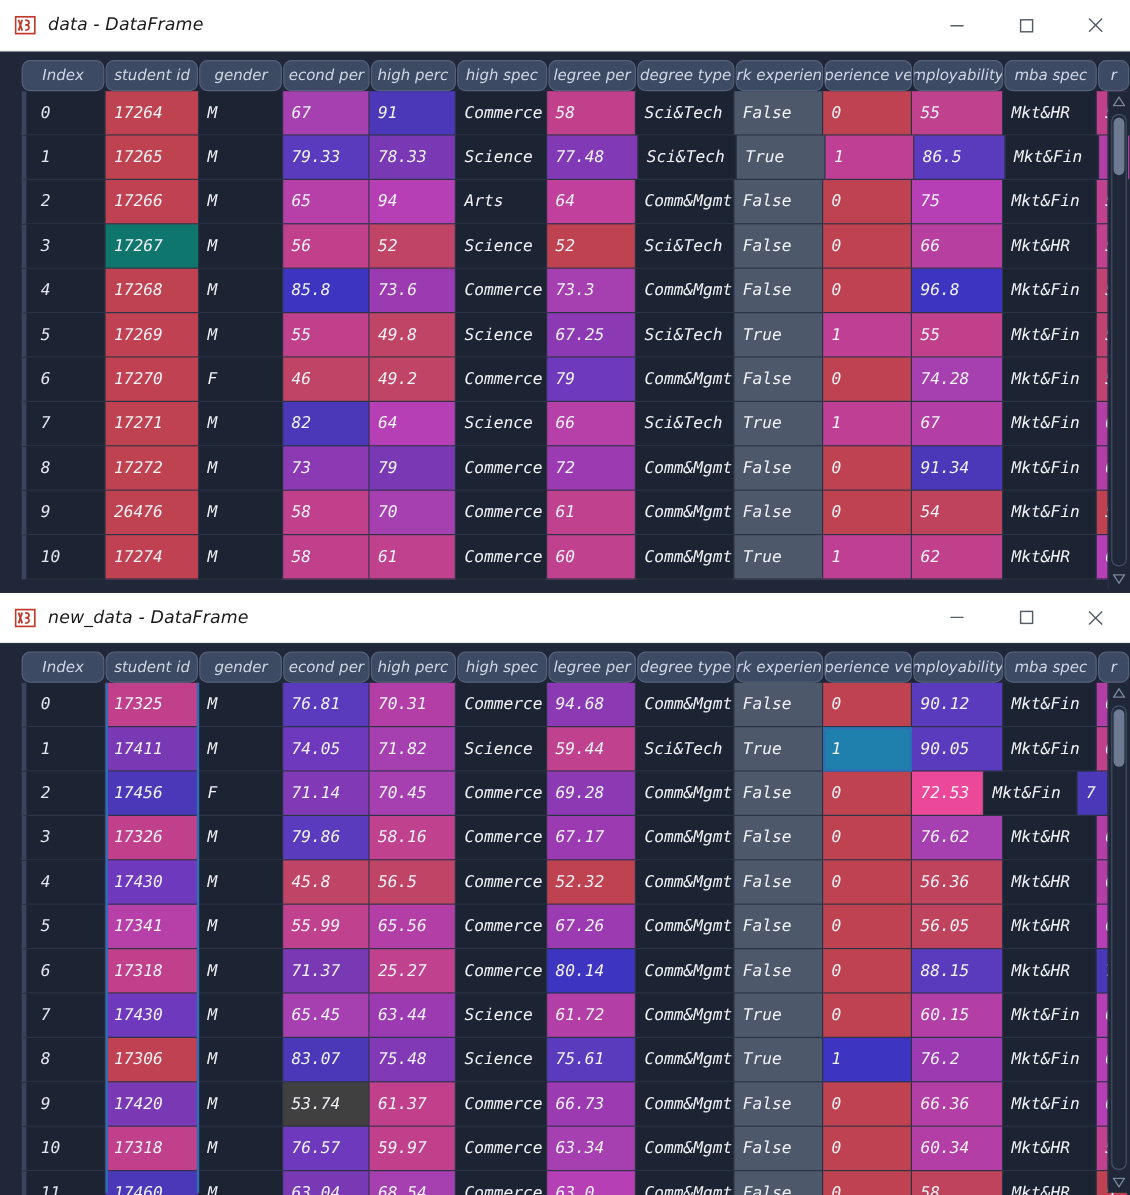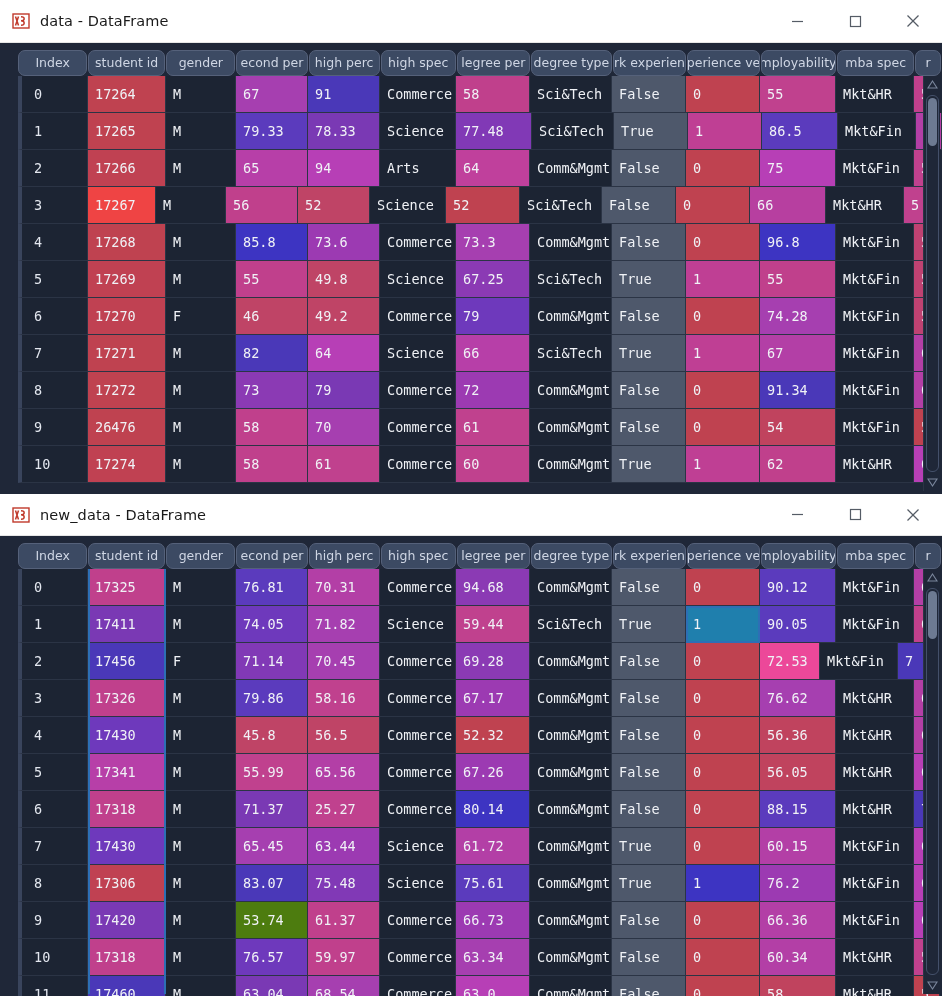--- a/index.html
+++ b/index.html
@@ -3,21 +3,21 @@
 <meta charset="utf-8">
 <style>
   * { box-sizing: border-box; margin: 0; padding: 0; }
   html, body {
     width: 942px; height: 996px;
     background: #1b2130;
     font-family: "DejaVu Sans", sans-serif;
     overflow: hidden;
   }
 
-  .window { position: absolute; left: 0; width: 942px; overflow: hidden; }
+  .window { position: absolute; left: 0; width: 942px; overflow: hidden; font-style: italic; }
   .win-top    { top: 0;   height: 494px; }
   .win-bottom { top: 494px; height: 502px; }
 
   
   .titlebar {
     height: 43px; background: #ffffff;
     display: flex; align-items: center;
     border-bottom: 1px solid #e6e6e6;
     position: relative;
   }
@@ -235,21 +235,21 @@
             <div class="cell" style="width:74px;background:#c0409c">64</div>
             <div class="cell" style="width:82px;background:#1c2433">Comm&amp;Mgmt</div>
             <div class="cell" style="width:74px;background:#4e586b">False</div>
             <div class="cell" style="width:74px;background:#bf4250">0</div>
             <div class="cell" style="width:76px;background:#b73fb6">75</div>
             <div class="cell" style="width:78px;background:#1c2433">Mkt&amp;Fin</div>
             <div class="cell" style="width:26px;background:#c0418e">5</div>
           </div>
           <div class="row">
             <div class="cell idx" style="width:70px">3</div>
-            <div class="cell" style="width:68px;background:#ef4444">17267</div>
+            <div class="cell" style="width:78px;background:#0f766e">17267</div>
             <div class="cell" style="width:70px;background:#1c2433">M</div>
             <div class="cell" style="width:72px;background:#c0408c">56</div>
             <div class="cell" style="width:72px;background:#bf4466">52</div>
             <div class="cell" style="width:76px;background:#1c2433">Science</div>
             <div class="cell" style="width:74px;background:#bf4250">52</div>
             <div class="cell" style="width:82px;background:#1c2433">Sci&amp;Tech</div>
             <div class="cell" style="width:74px;background:#4e586b">False</div>
             <div class="cell" style="width:74px;background:#bf4250">0</div>
             <div class="cell" style="width:76px;background:#b73fa0">66</div>
             <div class="cell" style="width:78px;background:#1c2433">Mkt&amp;HR</div>
@@ -582,21 +582,21 @@
             <div class="cell" style="width:74px;background:#4e586b">True</div>
             <div class="cell" style="width:74px;background:#3d34c2">1</div>
             <div class="cell" style="width:76px;background:#9c3ab2">76.2</div>
             <div class="cell" style="width:78px;background:#1c2433">Mkt&amp;Fin</div>
             <div class="cell" style="width:26px;background:#b73fb6">6</div>
           </div>
           <div class="row">
             <div class="cell idx" style="width:70px">9</div>
             <div class="cell" style="width:78px;background:#7a39b4">17420</div>
             <div class="cell" style="width:70px;background:#1c2433">M</div>
-            <div class="cell" style="width:72px;background:#4d7c0f">53.74</div>
+            <div class="cell" style="width:72px;background:#404040">53.74</div>
             <div class="cell" style="width:72px;background:#c0408c">61.37</div>
             <div class="cell" style="width:76px;background:#1c2433">Commerce</div>
             <div class="cell" style="width:74px;background:#9c3ab2">66.73</div>
             <div class="cell" style="width:82px;background:#1c2433">Comm&amp;Mgmt</div>
             <div class="cell" style="width:74px;background:#4e586b">False</div>
             <div class="cell" style="width:74px;background:#bf4250">0</div>
             <div class="cell" style="width:76px;background:#b33fa6">66.36</div>
             <div class="cell" style="width:78px;background:#1c2433">Mkt&amp;Fin</div>
             <div class="cell" style="width:26px;background:#b73fb6">6</div>
           </div>

